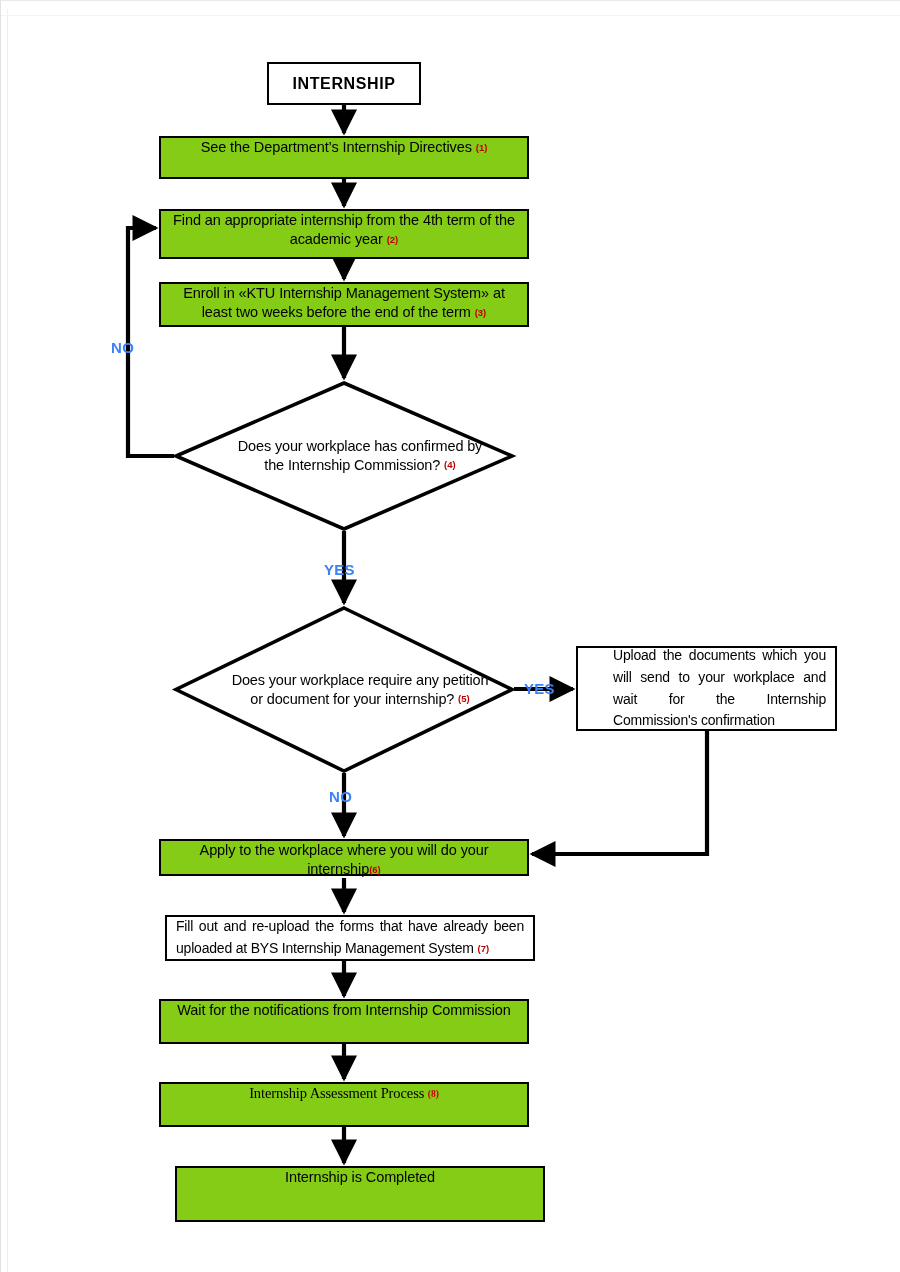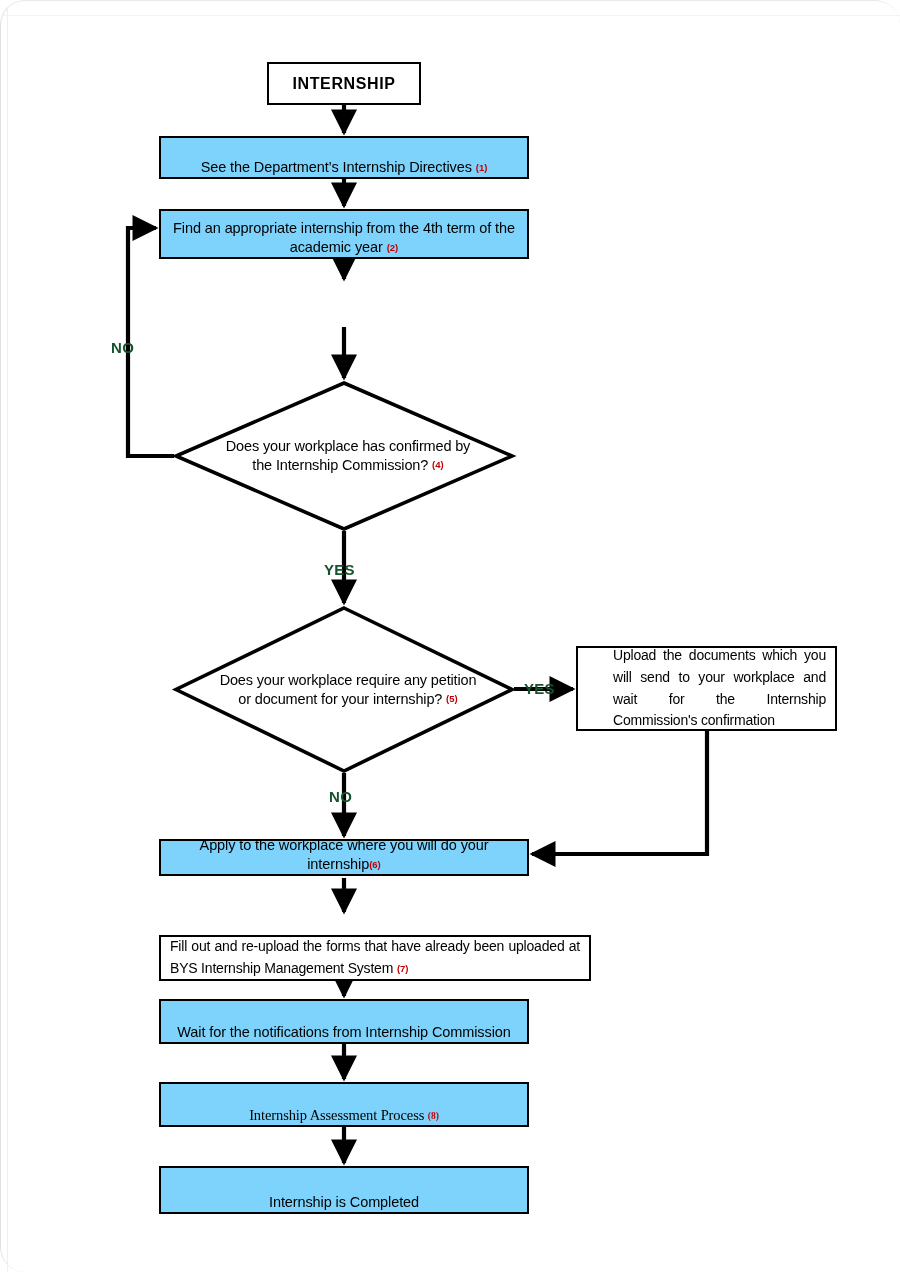--- a/index.html
+++ b/index.html
@@ -9,39 +9,38 @@
     background:#ffffff;
     font-family:"Liberation Sans", sans-serif;
     position:relative;overflow:hidden;
   }
   #page{
     position:absolute;left:0;top:0;width:900px;height:1272px;
     background:#ffffff;
     border-top:1px solid #e9e9e9;
     border-left:1px solid #e2e2e2;
     box-sizing:border-box;
-    border-radius:25px;
   }
   #page:before{
     content:"";position:absolute;left:6px;top:8px;width:1px;height:1264px;
     background:#efefef;
   }
   #page:after{
     content:"";position:absolute;left:0;top:14px;width:900px;height:1px;
     background:#f3f3f3;
   }
   #canvas{position:absolute;left:0;top:0;width:900px;height:1272px;}
   svg.lines{position:absolute;left:0;top:0;width:900px;height:1272px;overflow:visible;}
 
   .node{position:absolute;box-sizing:border-box;}
 
   .pbox{
     border:2.5px solid #000;
-    background:#7dd3fc;
-    display:flex;align-items:flex-end;justify-content:center;
+    background:#84cc16;
+    display:flex;align-items:flex-start;justify-content:center;
     text-align:center;
     color:#000;
   }
   .pbox .txt{
     display:block;
     padding:0 10px;
     font-size:14.5px;
     line-height:1.32;
     letter-spacing:-0.1px;
   }
@@ -61,37 +60,37 @@
     padding:0 9px;
     font-size:14px;line-height:1.55;
     text-align:justify;
     text-align-last:left;
     letter-spacing:-0.2px;
   }
 
   .diamond{position:absolute;}
   .diamond svg{position:absolute;left:0;top:0;overflow:visible;}
   .diamond .dtxt{
-    position:absolute;left:4px;top:50%;transform:translateY(-50%);
+    position:absolute;left:16px;top:50%;transform:translateY(-50%);
     width:100%;text-align:center;
     font-size:14.5px;line-height:1.34;
     padding:0 40px;box-sizing:border-box;
     letter-spacing:-0.15px;
   }
 
   .ref{
     color:#C00000;
     font-size:9.5px;
     font-weight:bold;
     vertical-align:1.5px;
     letter-spacing:0;
   }
   .branch{
     position:absolute;
-    font-size:15px;font-weight:bold;color:#14532d;
+    font-size:15px;font-weight:bold;color:#3b82f6;
     letter-spacing:0.3px;
     white-space:nowrap;
   }
 </style>
 </head>
 <body>
 
 <div id="page">
 <div id="canvas">
 
@@ -136,20 +135,23 @@
   </div>
 
   <div class="node pbox" style="left:158px;top:135px;width:370px;height:43px;">
     <span class="txt"><span>See the Department’s Internship Directives</span> <span class="ref">(1)</span></span>
   </div>
 
   <div class="node pbox" style="left:158px;top:208px;width:370px;height:50px;">
     <span class="txt"><span>Find an appropriate internship from the 4th term of the academic year</span> <span class="ref">(2)</span></span>
   </div>
 
+  <div class="node pbox" style="left:158px;top:281px;width:370px;height:45px;">
+    <span class="txt"><span>Enroll in «KTU Internship Management System» at least two weeks before the end of the term</span> <span class="ref">(3)</span></span>
+  </div>
 
   <div class="diamond" style="left:173px;top:380px;width:340px;height:150px;">
     <svg width="340" height="150" viewBox="0 0 340 150">
       <polygon points="170,2 338,75 170,148 2,75" fill="#ffffff" stroke="#000000" stroke-width="3.6"></polygon>
     </svg>
     <div class="dtxt"><span>Does your workplace has confirmed by the Internship Commission?</span> <span class="ref">(4)</span></div>
   </div>
 
   <div class="branch" style="left:110px;top:338px;">NO</div>
   <div class="branch" style="left:323px;top:560px;">YES</div>
@@ -165,30 +167,30 @@
   <div class="branch" style="left:328px;top:787px;">NO</div>
 
   <div class="node justbox" style="left:575px;top:645px;width:261px;height:85px;padding-left:26px;">
     <span class="txt">Upload the documents which you will send to your workplace and wait for the Internship Commission's confirmation</span>
   </div>
 
   <div class="node pbox" style="left:158px;top:838px;width:370px;height:37px;">
     <span class="txt"><span>Apply to the workplace where you will do your internship</span><span class="ref">(6)</span></span>
   </div>
 
-  <div class="node justbox" style="left:158px;top:914px;width:432px;height:46px;margin-top:20px;">
+  <div class="node justbox" style="left:164px;top:914px;width:370px;height:46px;">
     <span class="txt"><span>Fill out and re-upload the forms that have already been uploaded at BYS Internship Management System</span> <span class="ref">(7)</span></span>
   </div>
 
   <div class="node pbox" style="left:158px;top:998px;width:370px;height:45px;">
     <span class="txt">Wait for the notifications from Internship Commission</span>
   </div>
 
   <div class="node pbox" style="left:158px;top:1081px;width:370px;height:45px;font-family:Liberation Serif, serif;">
     <span class="txt"><span>Internship Assessment Process</span> <span class="ref">(8)</span></span>
   </div>
 
-  <div class="node pbox" style="left:158px;top:1165px;width:370px;height:48px;">
+  <div class="node pbox" style="left:174px;top:1165px;width:370px;height:56px;">
     <span class="txt">Internship is Completed</span>
   </div>
 
 </div>
 </div>
 
 </body></html>

